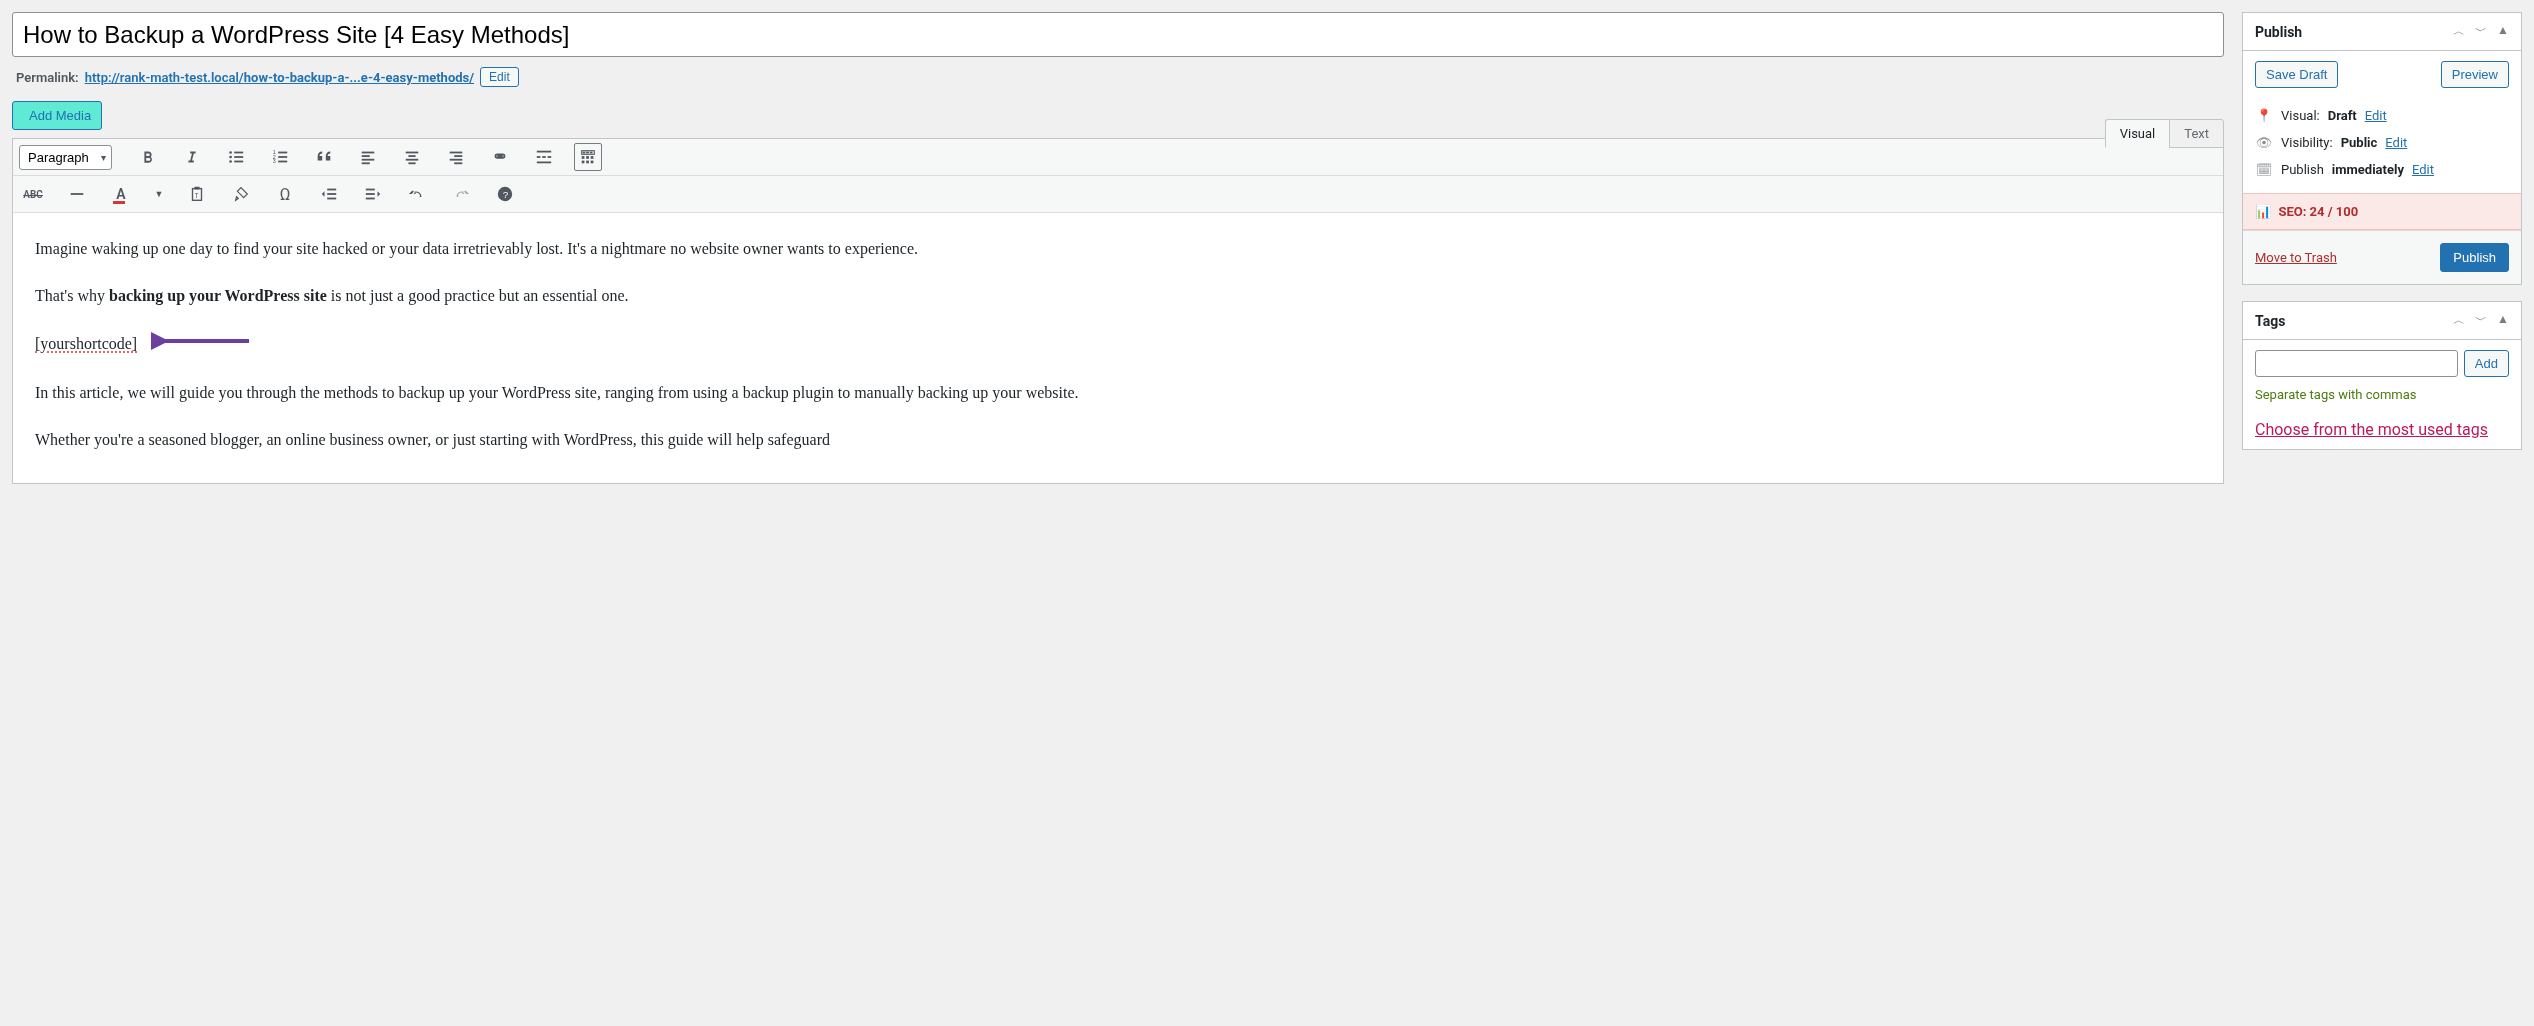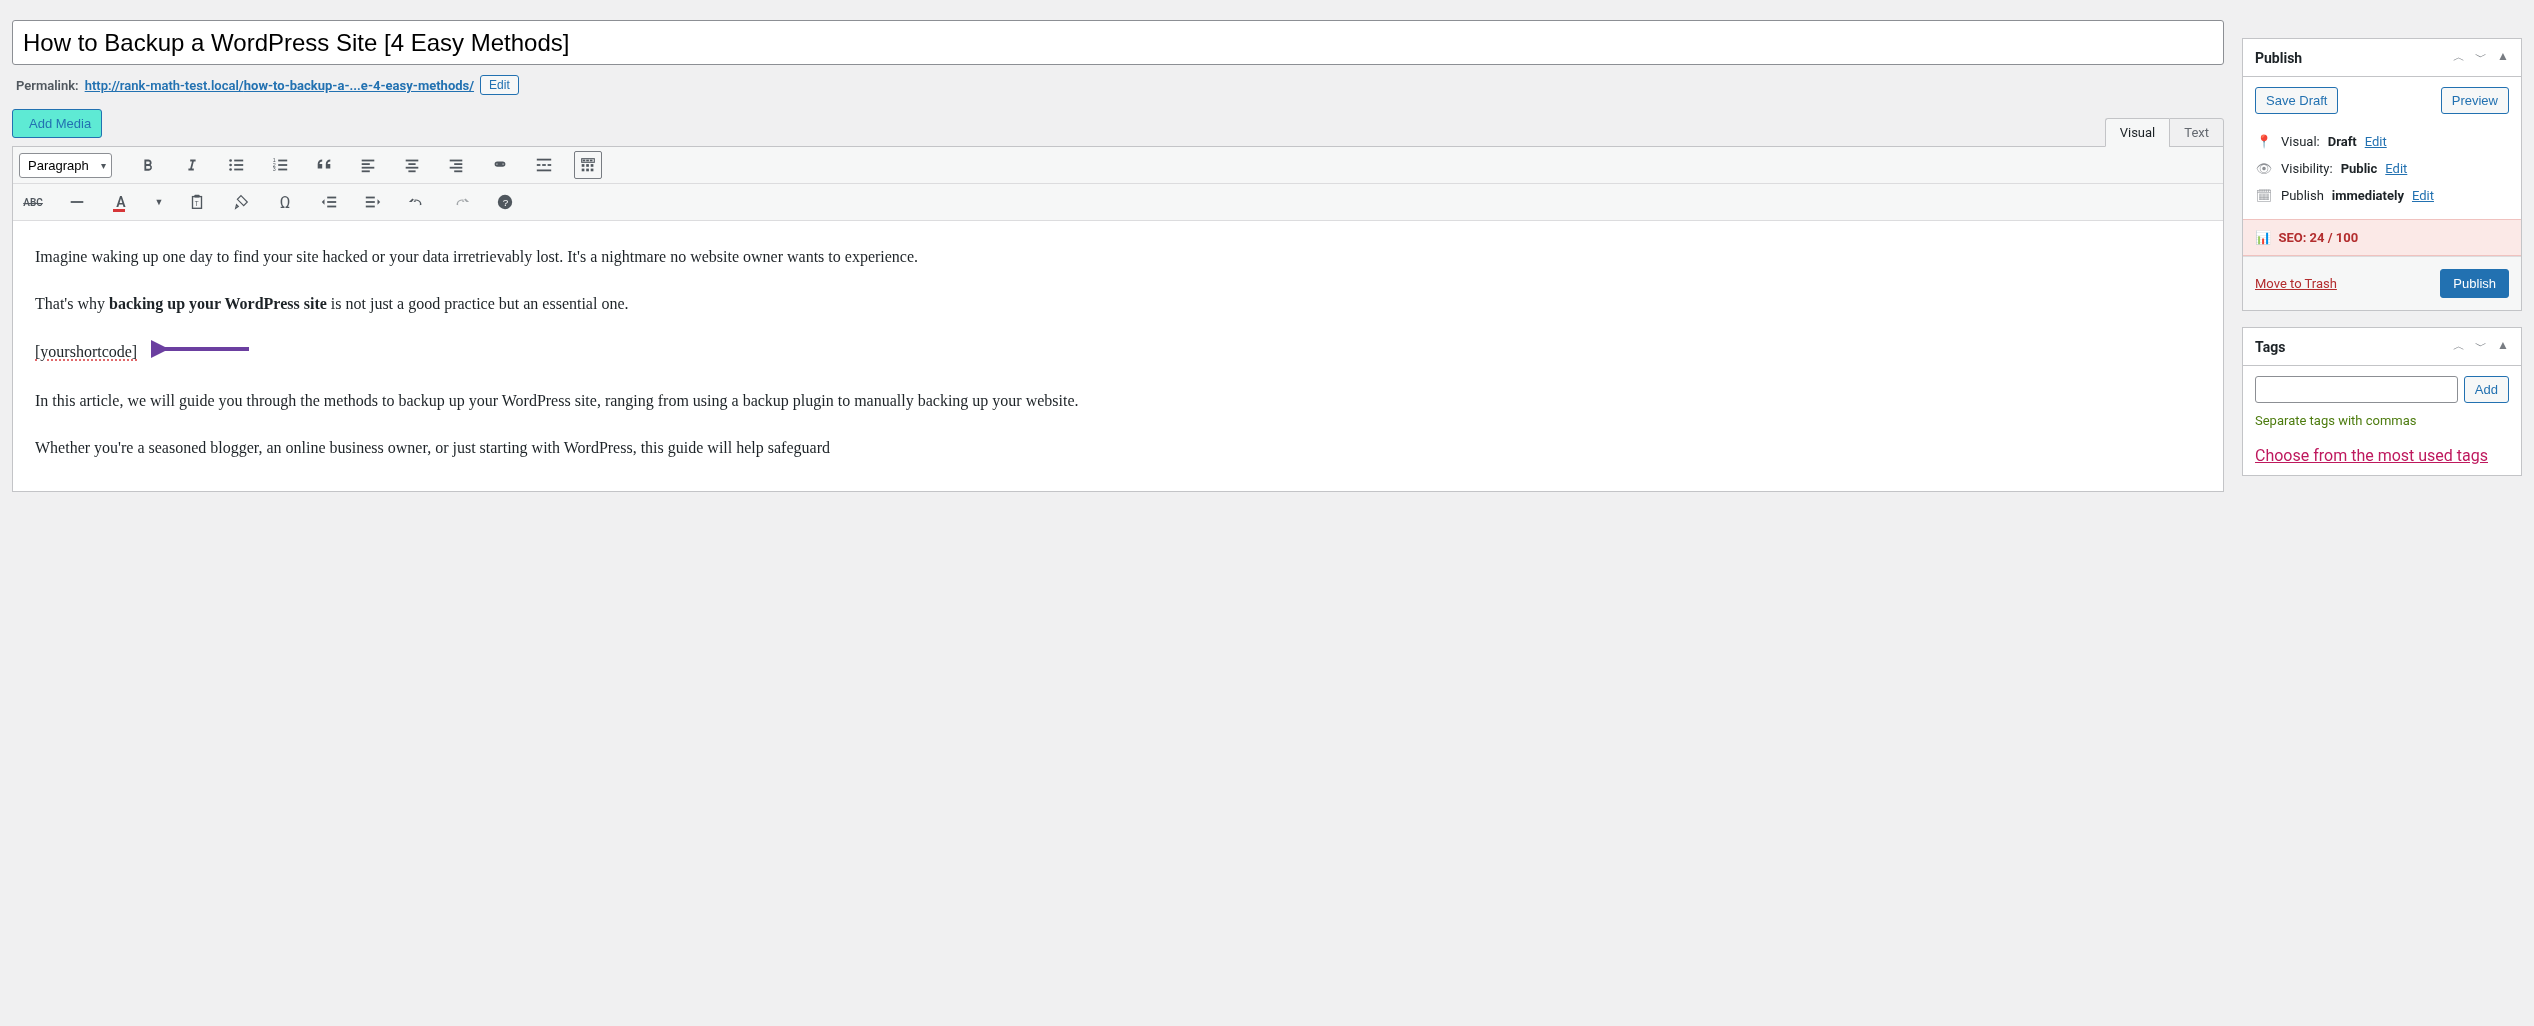--- a/index.html
+++ b/index.html
@@ -4,23 +4,22 @@
 <style>
   * { box-sizing: border-box; margin: 0; padding: 0; }
   body {
     font-family: -apple-system, BlinkMacSystemFont, "Segoe UI", Roboto, Helvetica, Arial, sans-serif;
     background: #f0f0f1;
     color: #1d2327;
     font-size: 13px;
   }
   .wrap {
     display: flex;
-    padding: 20px 12px;
+    padding: 12px 12px;
     gap: 18px;
-    align-items: flex-end;
   }
   .main-col { flex: 1; min-width: 0; }
   .side-col { width: 280px; flex-shrink: 0; }
 
   
   .title-input {
     width: 100%;
     font-size: 24px;
     line-height: 1.3;
     padding: 6px 10px;
@@ -76,21 +75,21 @@
   }
   .editor-tabs { display: flex; }
   .editor-tab {
     padding: 6px 14px;
     border: 1px solid #c3c4c7;
     background: #f0f0f1;
     color: #646970;
     cursor: pointer;
     font-size: 13px;
     position: relative;
-    top: 1px;
+    top: 10px;
   }
   .editor-tab.active {
     background: #f6f7f7;
     border-bottom-color: #f6f7f7;
     color: #1d2327;
   }
   .editor-tab:first-child { border-top-left-radius: 3px; border-right: none; }
   .editor-tab:last-child { border-top-right-radius: 3px; }
 
   

